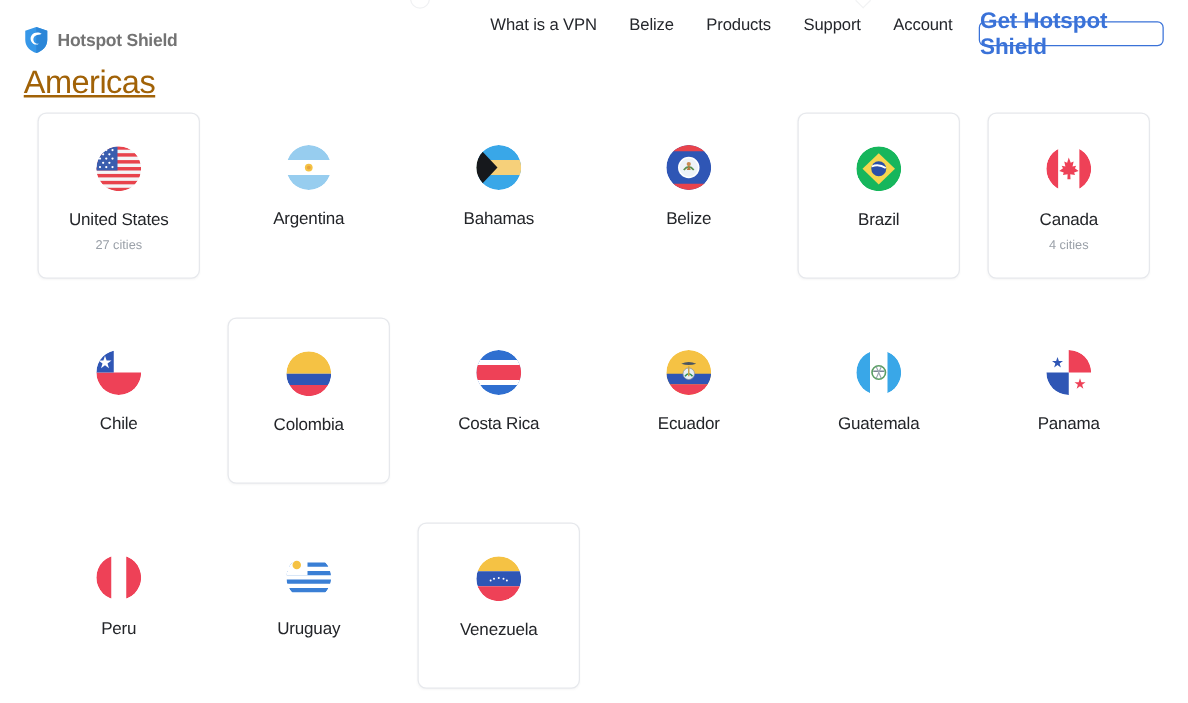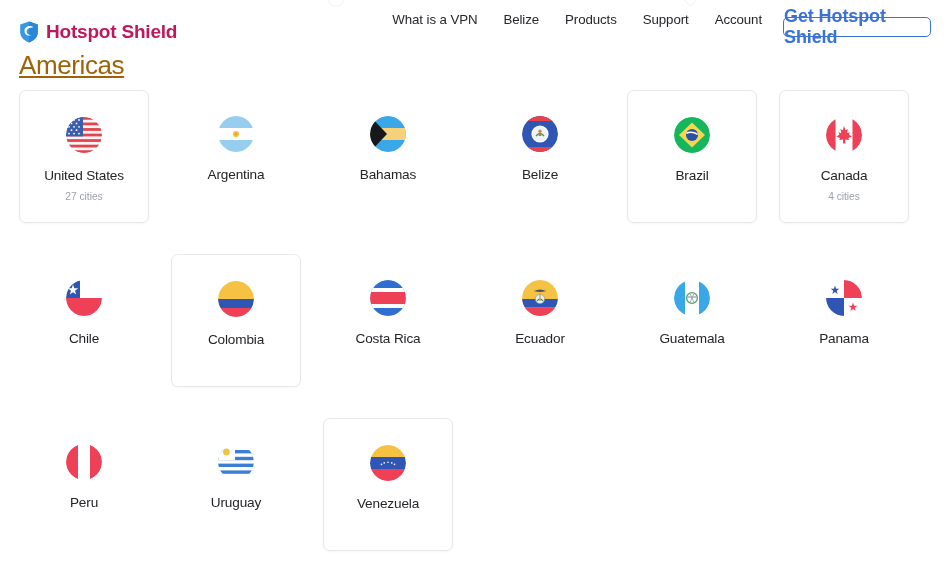--- a/index.html
+++ b/index.html
@@ -38,23 +38,23 @@
     top: 0; left: 0;
     width: 950px; height: 64px;
   }
   .brand {
     position: absolute;
     left: 19px; top: 21px;
     display: flex; align-items: center; gap: 7px;
   }
   .brand-logo { width: 20px; height: 22px; display: block; }
   .brand-name {
-    font-size: 19px;
+    font-size: 14px;
     font-weight: 700;
-    color: #be185d;
+    color: #737373;
     letter-spacing: -0.2px;
     white-space: nowrap;
   }
 
   .nav {
     position: absolute;
     right: 188px; top: 12px;
     display: flex; align-items: center; gap: 26px;
   }
   .nav-link {
@@ -102,20 +102,21 @@
     row-gap: 0px;
   }
   .cell {
     position: relative;
     width: 152px; height: 164px;
   }
   .card {
     position: absolute;
     left: 0; top: 0;
     width: 130px; height: 133px;
+    margin-left: 11px;
     border-radius: 7px;
     background: #fff;
     display: flex;
     flex-direction: column;
     align-items: center;
     cursor: pointer;
   }
   .card.bordered {
     border: 1px solid #e6e8ec;
     box-shadow: 0 1px 2px rgba(20,25,40,0.035);

